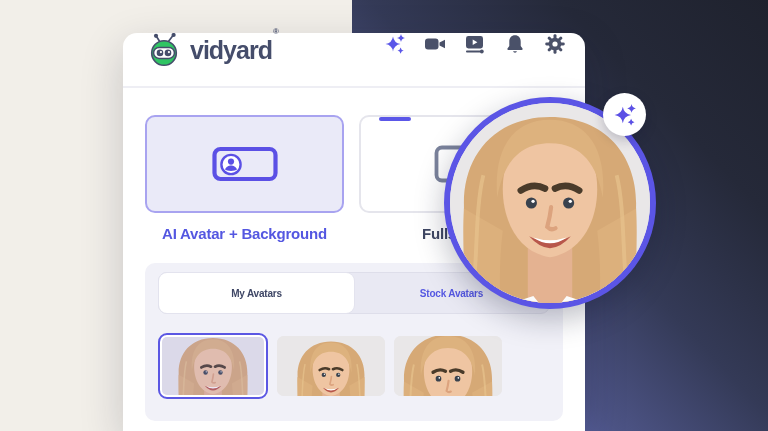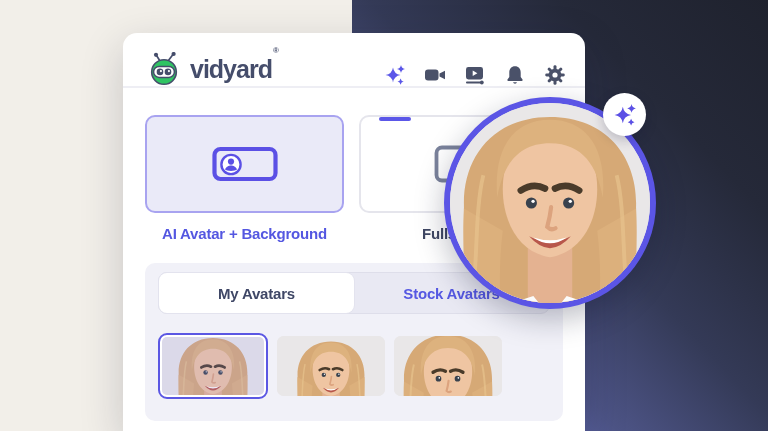--- a/index.html
+++ b/index.html
@@ -16,21 +16,21 @@
       #1F222E 0%, #252939 25%, #343A57 48%, #4D5486 68%, #6973C2 85%, #7E96DC 100%);
   }
   
   .card {
     position:absolute; left:123px; top:33px; width:462px; height:398px;
     background:#ffffff; border-radius:14px 14px 0 0;
     box-shadow:0 14px 44px rgba(24,27,52,.20);
   }
   
   .header {
-    position:relative; height:55px; display:flex; align-items:flex-end;
+    position:relative; height:55px; display:flex; align-items:flex-start;
     justify-content:space-between; padding:0 19px 0 24px;
     border-bottom:2px solid #EEEEF4;
   }
   .logo { display:flex; align-items:center; gap:7px; }
   .wordmark { font-size:25px; font-weight:700; color:#454D6B; letter-spacing:-1px; }
   .reg { font-size:8px; font-weight:700; color:#454D6B; vertical-align:top; position:relative; top:-9px; left:1px; }
   .toolbar { display:flex; align-items:center; gap:18px; }
   .tool { width:22px; height:22px; display:flex; align-items:center; justify-content:center; cursor:pointer; }
   .active-underline {
     position:absolute; left:256px; top:84px; width:32px; height:4px;
@@ -53,21 +53,21 @@
   .section {
     margin-top:21px; width:418px; height:158px;
     background:#F1F1F8; border-radius:10px; padding:9px 13px 0;
   }
   .tabs {
     display:flex; height:42px; background:#E9E9F3;
     border:1px solid #DEDEEA; border-radius:9px;
   }
   .tab {
     flex:1; display:flex; align-items:center; justify-content:center;
-    font-size:15px; font-weight:700; cursor:pointer; letter-spacing:-.2px;
+    font-size:10px; font-weight:700; cursor:pointer; letter-spacing:-.2px;
   }
   .tab.active { background:#fff; color:#3F4766; border-radius:8px; box-shadow:0 0 0 1px #E3E3EE; }
   .tab.inactive { color:#5558E2; }
   .thumb-row { display:flex; gap:9px; margin-top:19px; align-items:center; }
   .thumb {
     width:108px; height:60px; border-radius:7px; overflow:hidden;
     position:relative; cursor:pointer; background:#E9E7E8;
   }
   .thumb.selected {
     width:110px; height:66px; border:2px solid #5B57E3; border-radius:9px;

